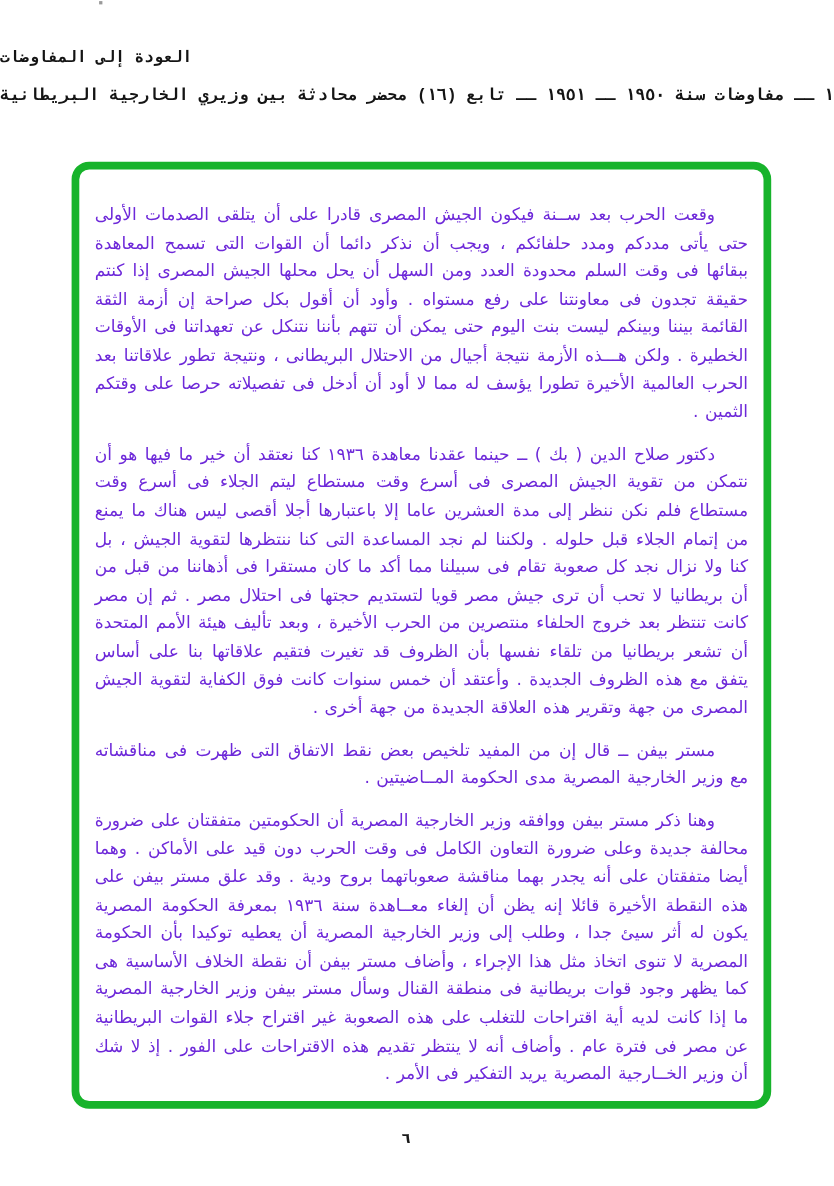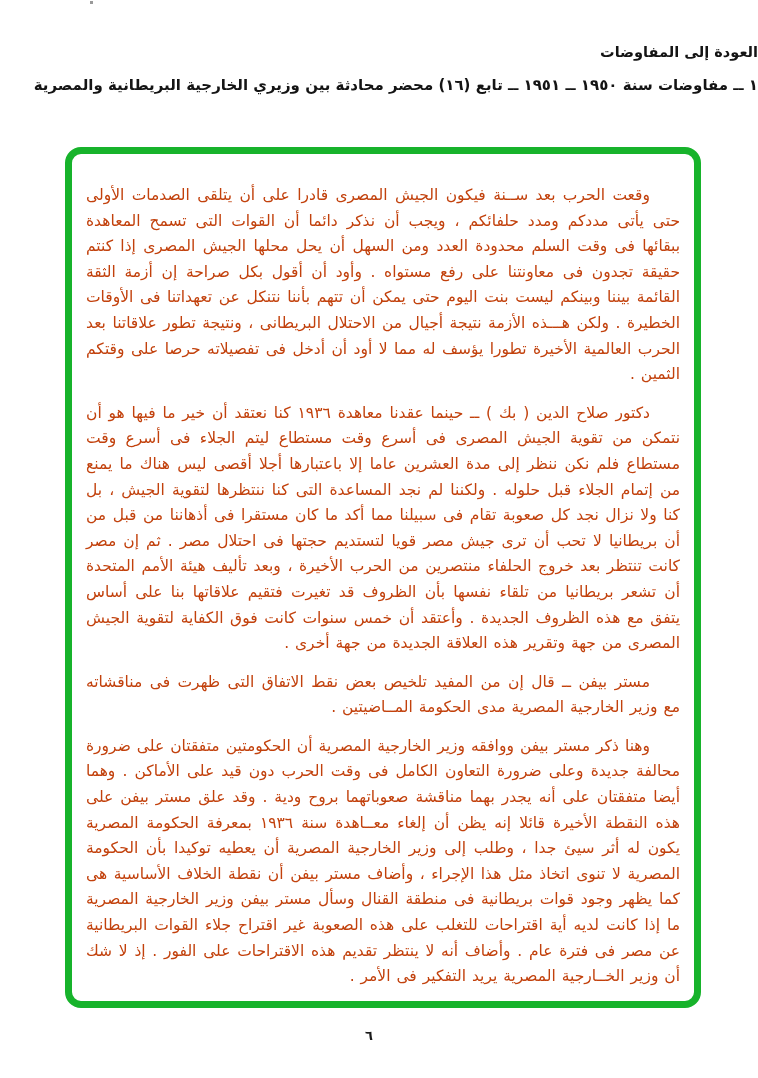--- a/index.html
+++ b/index.html
@@ -22,22 +22,23 @@
     top: 1px;
     width: 3px;
     height: 3px;
     background: #9a9a9a;
   }
   .header {
     position: absolute;
     top: 44px;
     left: 0;
     width: 758px;
-    text-align: right;
+    text-align: left;
     color: #141414;
+    font-family: Liberation Mono, monospace;
   }
   .doc-title {
     font-size: 14.5px;
     font-weight: bold;
     margin: 0 0 16px 0;
     letter-spacing: 0.2px;
   }
   .doc-subtitle {
     font-size: 15px;
     font-weight: bold;
@@ -63,21 +64,21 @@
   }
   .body-text {
     position: absolute;
     left: 86px;
     top: 183px;
     width: 594px;
     direction: rtl;
     text-align: justify;
     font-size: 15.5px;
     line-height: 25.6px;
-    color: #c2410c;
+    color: #6d28d9;
   }
   .body-text p {
     margin: 0 0 13px 0;
     text-indent: 30px;
     word-spacing: 1px;
   }
   .page-number {
     position: absolute;
     left: 0;
     top: 1028px;

